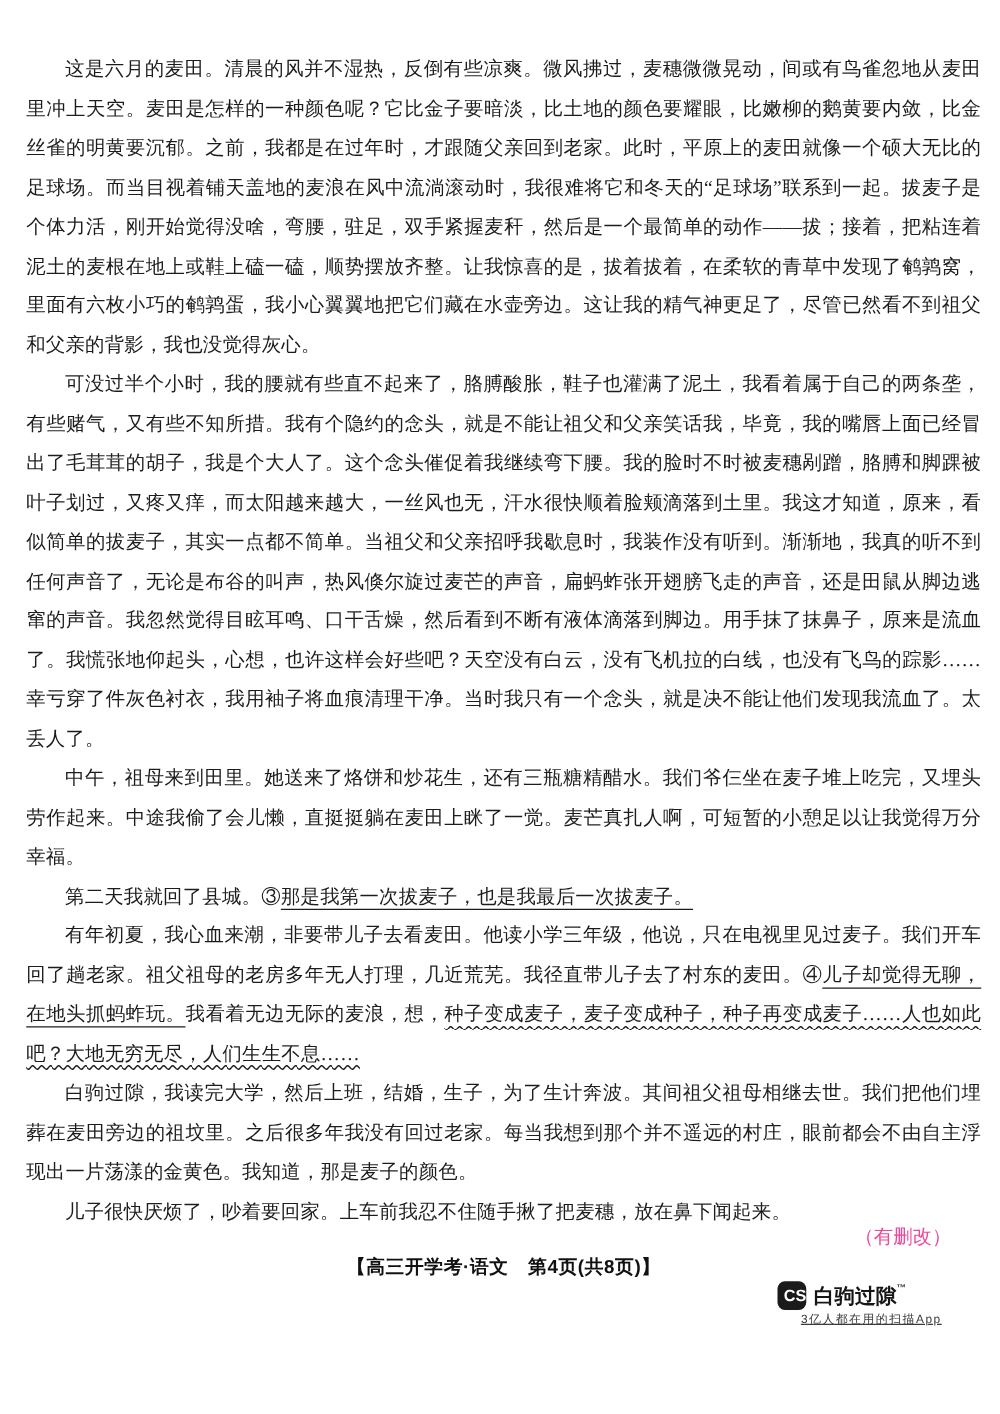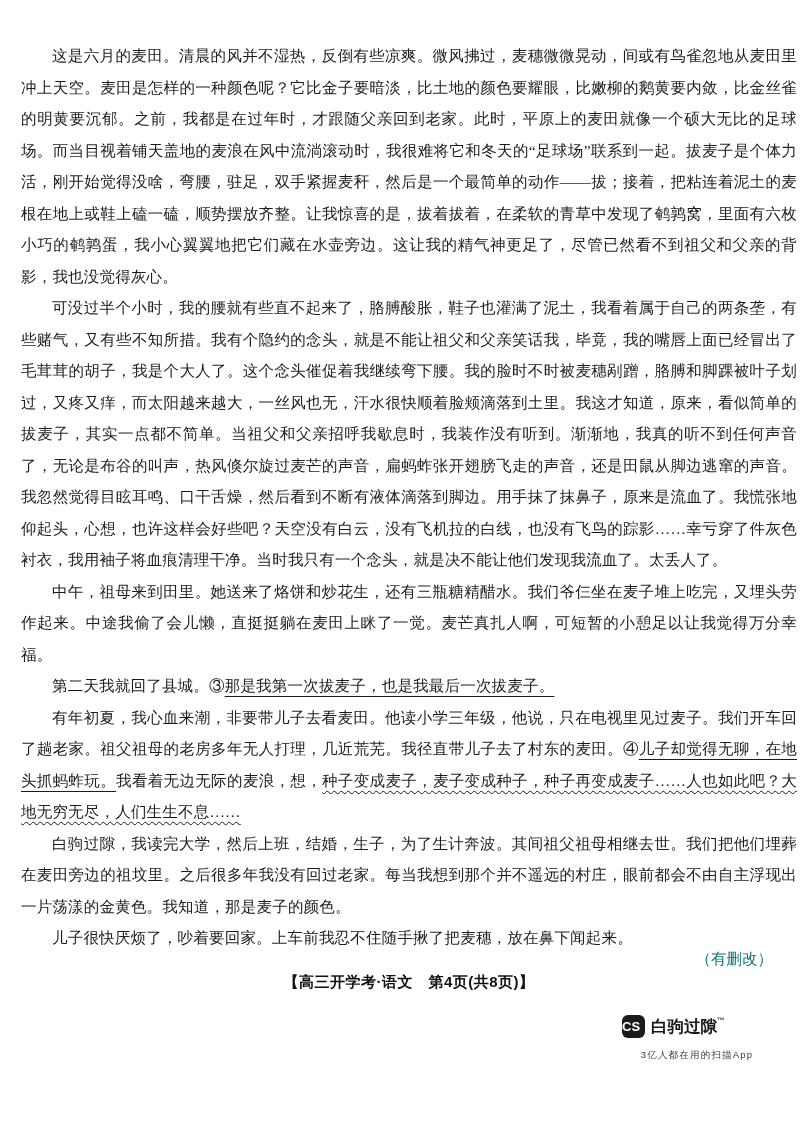--- a/index.html
+++ b/index.html
@@ -11,21 +11,21 @@
     overflow: hidden;
   }
   .page {
     position: relative;
     width: 800px;
     height: 1072px;
     background: #ffffff;
     color: #1c1c1c;
     font-family: "Liberation Serif", "DejaVu Serif", serif;
     box-sizing: border-box;
-    padding: 40px 3px 0 21px;
+    padding: 40px 15px 0 21px;
   }
   .article p {
     margin: 0;
     font-size: 15.5px;
     line-height: 31.5px;
     text-indent: 2em;
     text-align: justify;
     text-justify: inter-ideograph;
     letter-spacing: 0.2px;
     color: #1c1c1c;
@@ -41,21 +41,21 @@
     text-decoration: underline wavy;
     text-decoration-thickness: 1px;
     text-underline-offset: 4px;
   }
   .attribution {
     margin-top: -6px;
     font-size: 15.5px;
     line-height: 22px;
     text-align: right;
     padding-right: 24px;
-    color: #0f766e;
+    color: #ec4899;
   }
   .footer {
     margin-top: 3px;
     font-size: 15px;
     font-weight: bold;
     text-align: center;
     letter-spacing: 0.5px;
     color: #111111;
     font-family: "Liberation Sans", "DejaVu Sans", sans-serif;
   }
@@ -75,42 +75,43 @@
   .wm-badge {
     width: 23px;
     height: 23px;
     background: #1b1b1b;
     color: #ffffff;
     border-radius: 6px;
     font-family: "Liberation Sans", "DejaVu Sans", sans-serif;
     font-weight: bold;
     font-size: 13px;
     line-height: 23px;
-    text-align: left;
+    text-align: right;
     flex: 0 0 auto;
   }
   .wm-name {
     font-family: "Liberation Sans", "DejaVu Sans", sans-serif;
     font-weight: bold;
     font-size: 16.5px;
     color: #161616;
     white-space: nowrap;
   }
   .wm-tm {
     font-size: 8px;
     vertical-align: top;
     color: #444444;
   }
   .wm-tagline {
-    margin-top: 11px;
+    margin-top: 1px;
     font-family: "Liberation Sans", "DejaVu Sans", sans-serif;
     font-size: 9.5px;
     letter-spacing: 1.2px;
     color: #3a3a3a;
     white-space: nowrap;
+    text-decoration: underline;
   }
 </style>
 </head>
 <body>
 
 <div class="page" style="background: rgb(255, 255, 255); color: rgb(28, 28, 28);">
 
   <div class="article">
       <p><span class="seg-normal">这是六月的麦田。清晨的风并不湿热，反倒有些凉爽。微风拂过，麦穗微微晃动，间或有鸟雀忽地从麦田里冲上天空。麦田是怎样的一种颜色呢？它比金子要暗淡，比土地的颜色要耀眼，比嫩柳的鹅黄要内敛，比金丝雀的明黄要沉郁。之前，我都是在过年时，才跟随父亲回到老家。此时，平原上的麦田就像一个硕大无比的足球场。而当目视着铺天盖地的麦浪在风中流淌滚动时，我很难将它和冬天的“足球场”联系到一起。拔麦子是个体力活，刚开始觉得没啥，弯腰，驻足，双手紧握麦秆，然后是一个最简单的动作——拔；接着，把粘连着泥土的麦根在地上或鞋上磕一磕，顺势摆放齐整。让我惊喜的是，拔着拔着，在柔软的青草中发现了鹌鹑窝，里面有六枚小巧的鹌鹑蛋，我小心翼翼地把它们藏在水壶旁边。这让我的精气神更足了，尽管已然看不到祖父和父亲的背影，我也没觉得灰心。</span></p>
       <p><span class="seg-normal">可没过半个小时，我的腰就有些直不起来了，胳膊酸胀，鞋子也灌满了泥土，我看着属于自己的两条垄，有些赌气，又有些不知所措。我有个隐约的念头，就是不能让祖父和父亲笑话我，毕竟，我的嘴唇上面已经冒出了毛茸茸的胡子，我是个大人了。这个念头催促着我继续弯下腰。我的脸时不时被麦穗剐蹭，胳膊和脚踝被叶子划过，又疼又痒，而太阳越来越大，一丝风也无，汗水很快顺着脸颊滴落到土里。我这才知道，原来，看似简单的拔麦子，其实一点都不简单。当祖父和父亲招呼我歇息时，我装作没有听到。渐渐地，我真的听不到任何声音了，无论是布谷的叫声，热风倏尔旋过麦芒的声音，扁蚂蚱张开翅膀飞走的声音，还是田鼠从脚边逃窜的声音。我忽然觉得目眩耳鸣、口干舌燥，然后看到不断有液体滴落到脚边。用手抹了抹鼻子，原来是流血了。我慌张地仰起头，心想，也许这样会好些吧？天空没有白云，没有飞机拉的白线，也没有飞鸟的踪影……幸亏穿了件灰色衬衣，我用袖子将血痕清理干净。当时我只有一个念头，就是决不能让他们发现我流血了。太丢人了。</span></p>

